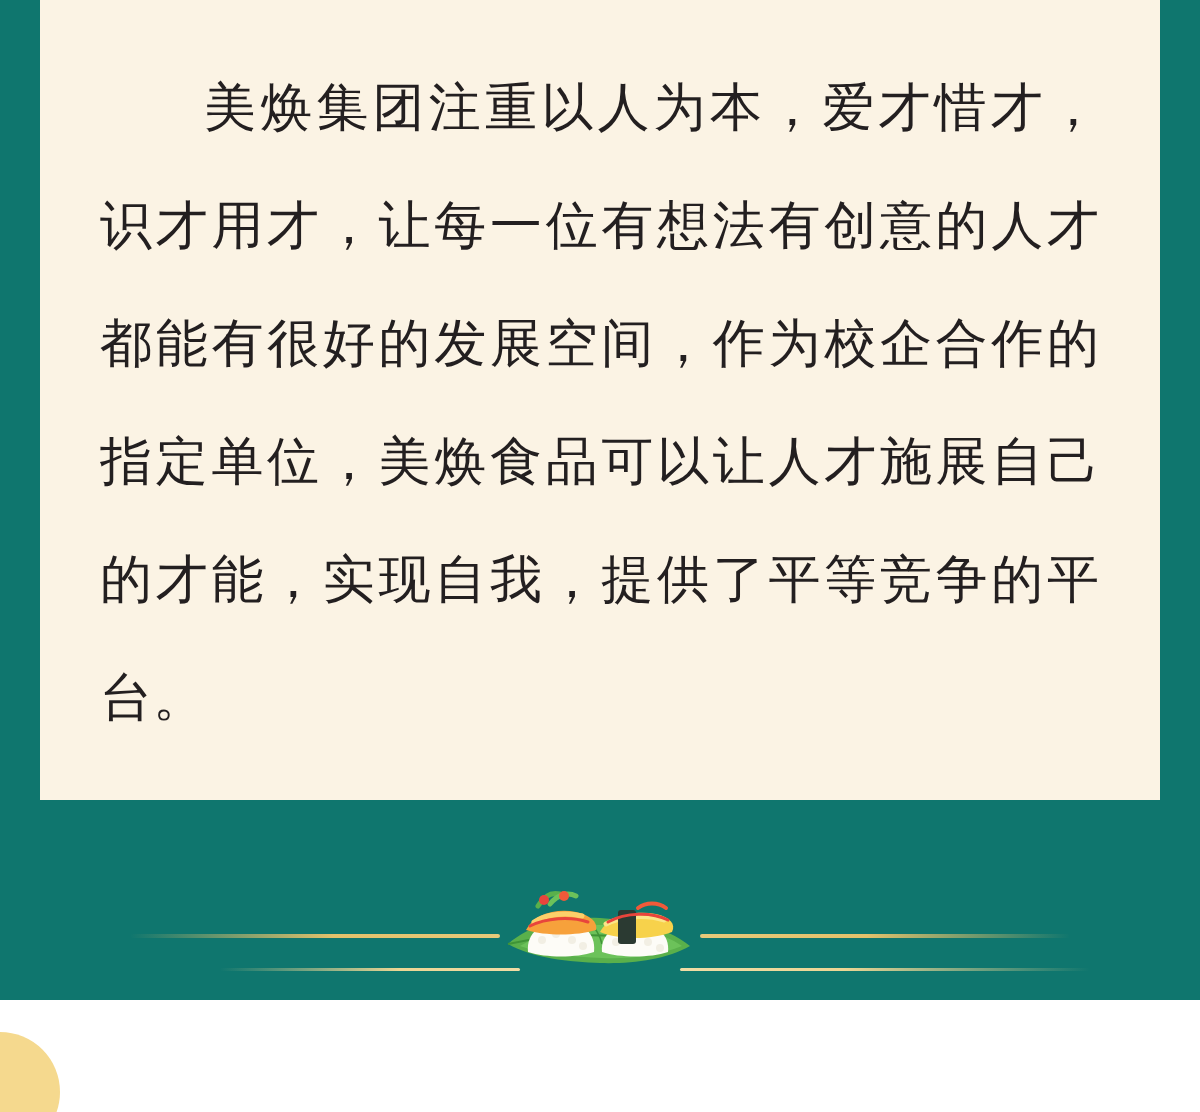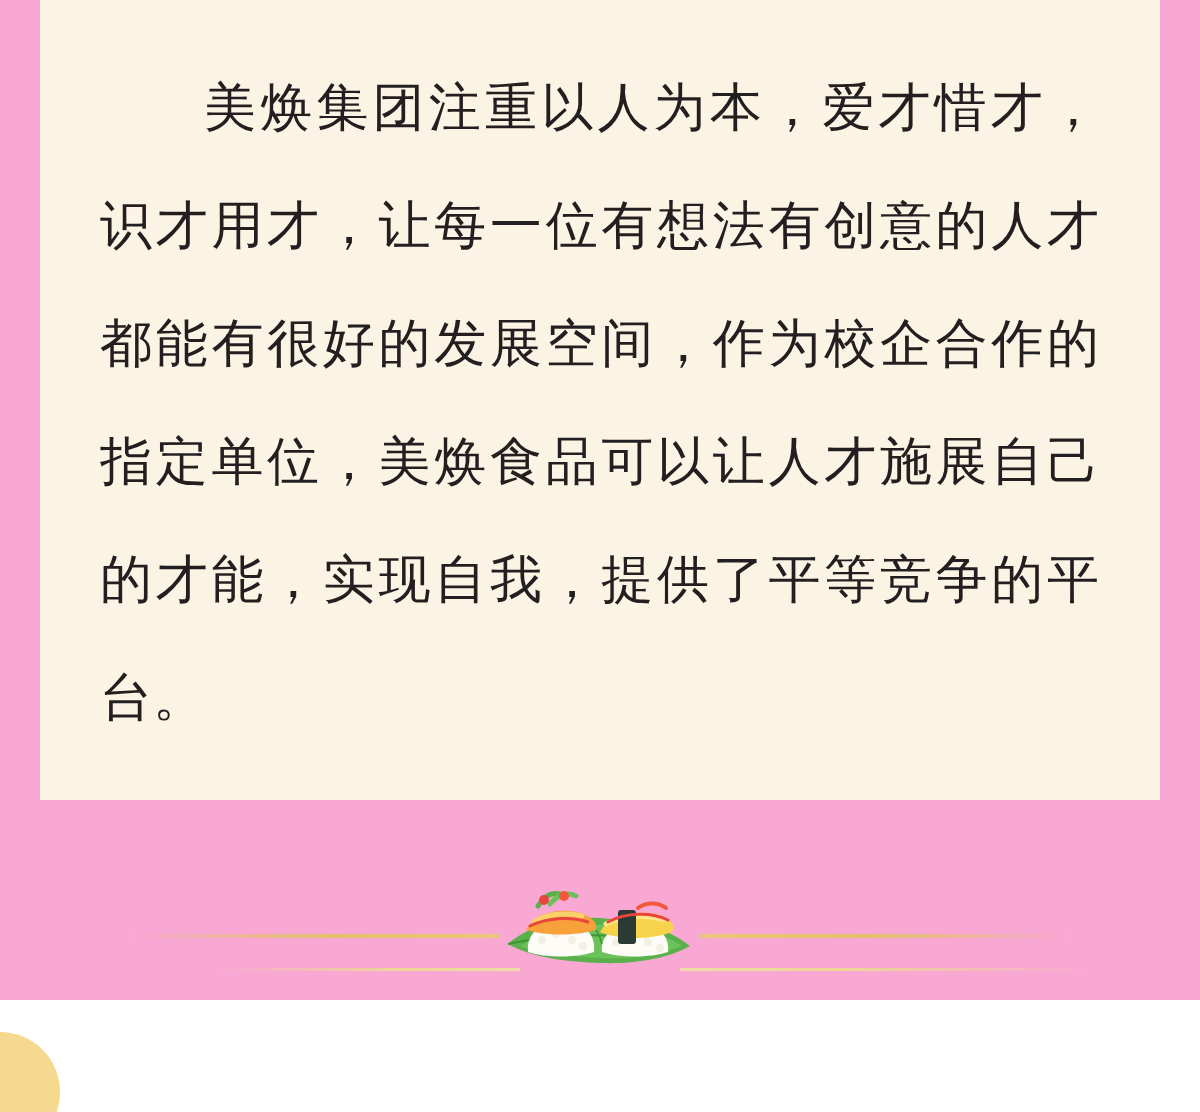--- a/index.html
+++ b/index.html
@@ -12,21 +12,21 @@
     background: #ffffff;
     font-family: "Liberation Sans", "DejaVu Sans", sans-serif;
     overflow: hidden;
     position: relative;
   }
 
   .page {
     position: relative;
     width: 1200px;
     height: 1112px;
-    background: #f9a8d4;
+    background: #0f766e;
   }
 
   
   .text-panel {
     position: absolute;
     left: 40px;
     top: 0;
     width: 1120px;
     height: 800px;
     background: #fbf3e4;

